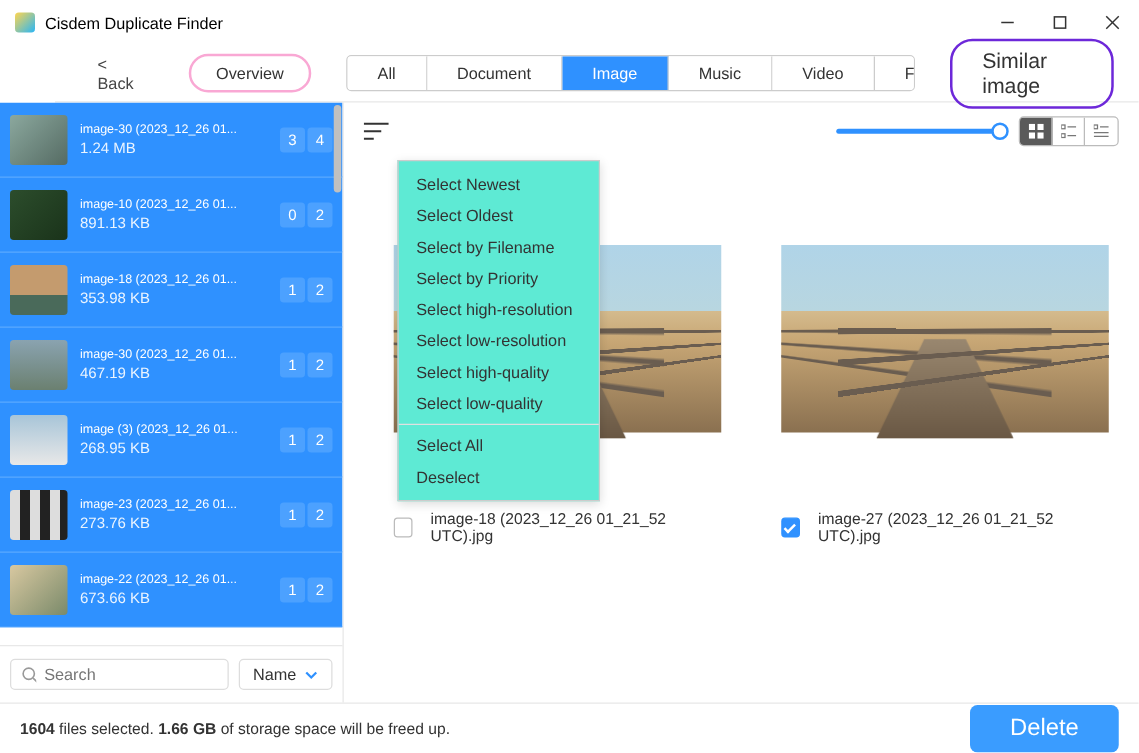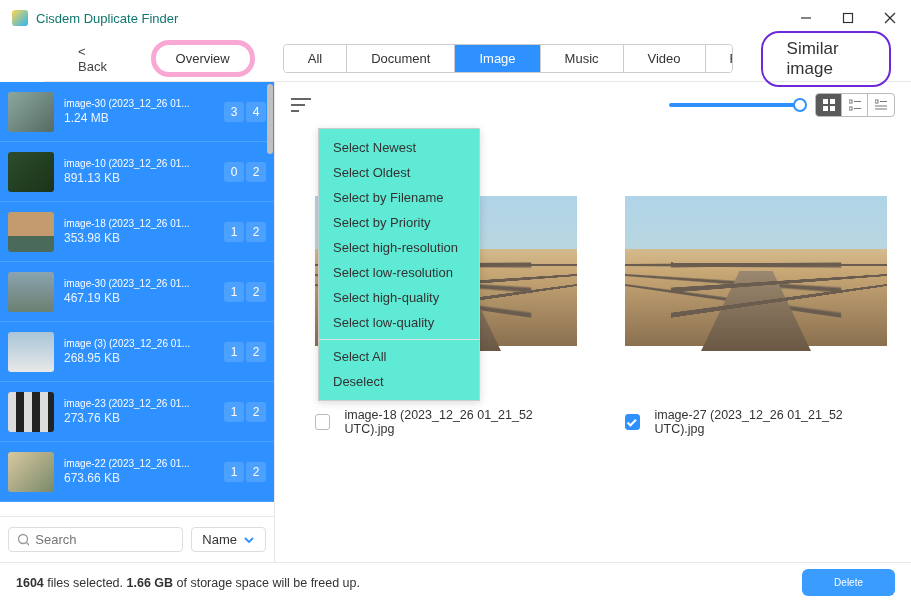--- a/index.html
+++ b/index.html
@@ -2,28 +2,28 @@
 <html><head>
 <meta charset="utf-8">
 <style>
 * { box-sizing: border-box; margin: 0; padding: 0; }
 body { font-family: -apple-system, "Segoe UI", sans-serif; font-size: 13px; color: #333; background: #fff; width: 911px; height: 602px; overflow: hidden; position: relative; }
 
 
 .titlebar { height: 36px; display: flex; align-items: center; padding: 0 12px; justify-content: space-between; }
 .titlebar-left { display: flex; align-items: center; gap: 8px; }
 .app-icon { width: 16px; height: 16px; background: linear-gradient(135deg, #ffd54f, #29b6f6); border-radius: 3px; }
-.app-title { font-size: 13px; color: #0f766e; }
+.app-title { font-size: 13px; color: #000000; }
 .titlebar-right { display: flex; gap: 24px; }
 .win-btn { width: 18px; height: 18px; display: flex; align-items: center; justify-content: center; cursor: pointer; }
 
 
 .toolbar { height: 46px; display: flex; align-items: center; padding: 0 20px; gap: 28px; border-bottom: 1px solid #e8e8e8; margin-left: 44px; }
 .back-btn { padding: 6px 14px; cursor: pointer; font-size: 13px; color: #444; }
-.overview-btn { padding: 6px 20px; border: 5px solid #f9a8d4; border-radius: 18px; cursor: pointer; font-size: 13px; }
+.overview-btn { padding: 6px 20px; border: 2px solid #f9a8d4; border-radius: 18px; cursor: pointer; font-size: 13px; }
 .tab-group { display: flex; border: 1px solid #ccc; border-radius: 4px; overflow: hidden; }
 .tab { padding: 6px 24px; border-right: 1px solid #ccc; cursor: pointer; font-size: 13px; background: #fff; }
 .tab:last-child { border-right: none; }
 .tab.active { background: #2f91ff; color: #fff; }
 .similar-btn { padding: 6px 24px; border: 2px solid #6d28d9; border-radius: 18px; cursor: pointer; font-size: 17px; margin-left: auto; }
 
 
 .main { display: flex; height: 480px; }
 
 
@@ -82,21 +82,21 @@
 .preview-check { display: flex; align-items: center; gap: 14px; margin-top: 62px; }
 .checkbox { width: 16px; height: 16px; border: 1px solid #bbb; border-radius: 3px; cursor: pointer; display: flex; align-items: center; justify-content: center; }
 .checkbox.checked { background: #2f91ff; border-color: #2f91ff; }
 .check-mark { width: 9px; height: 5px; border-left: 2px solid #fff; border-bottom: 2px solid #fff; transform: rotate(-45deg) translateY(-1px); }
 .preview-name { font-size: 12.5px; color: #333; }
 
 
 .footer { height: 40px; border-top: 1px solid #e8e8e8; display: flex; align-items: center; padding: 0 16px; }
 .footer-text { font-size: 12.5px; color: #333; }
 .footer-text b { font-weight: 600; }
-.delete-btn { margin-left: auto; padding: 8px 32px; background: #3a9cff; color: #fff; border: none; border-radius: 6px; font-size: 10px; cursor: pointer; }
+.delete-btn { margin-left: auto; padding: 8px 32px; background: #3a9cff; color: #fff; border: none; border-radius: 6px; font-size: 19px; cursor: pointer; }
 
 svg { display: block; }
 </style>
 </head>
 <body>
 
 <div class="titlebar">
   <div class="titlebar-left">
     <div class="app-icon"></div>
     <div class="app-title">Cisdem Duplicate Finder</div>

